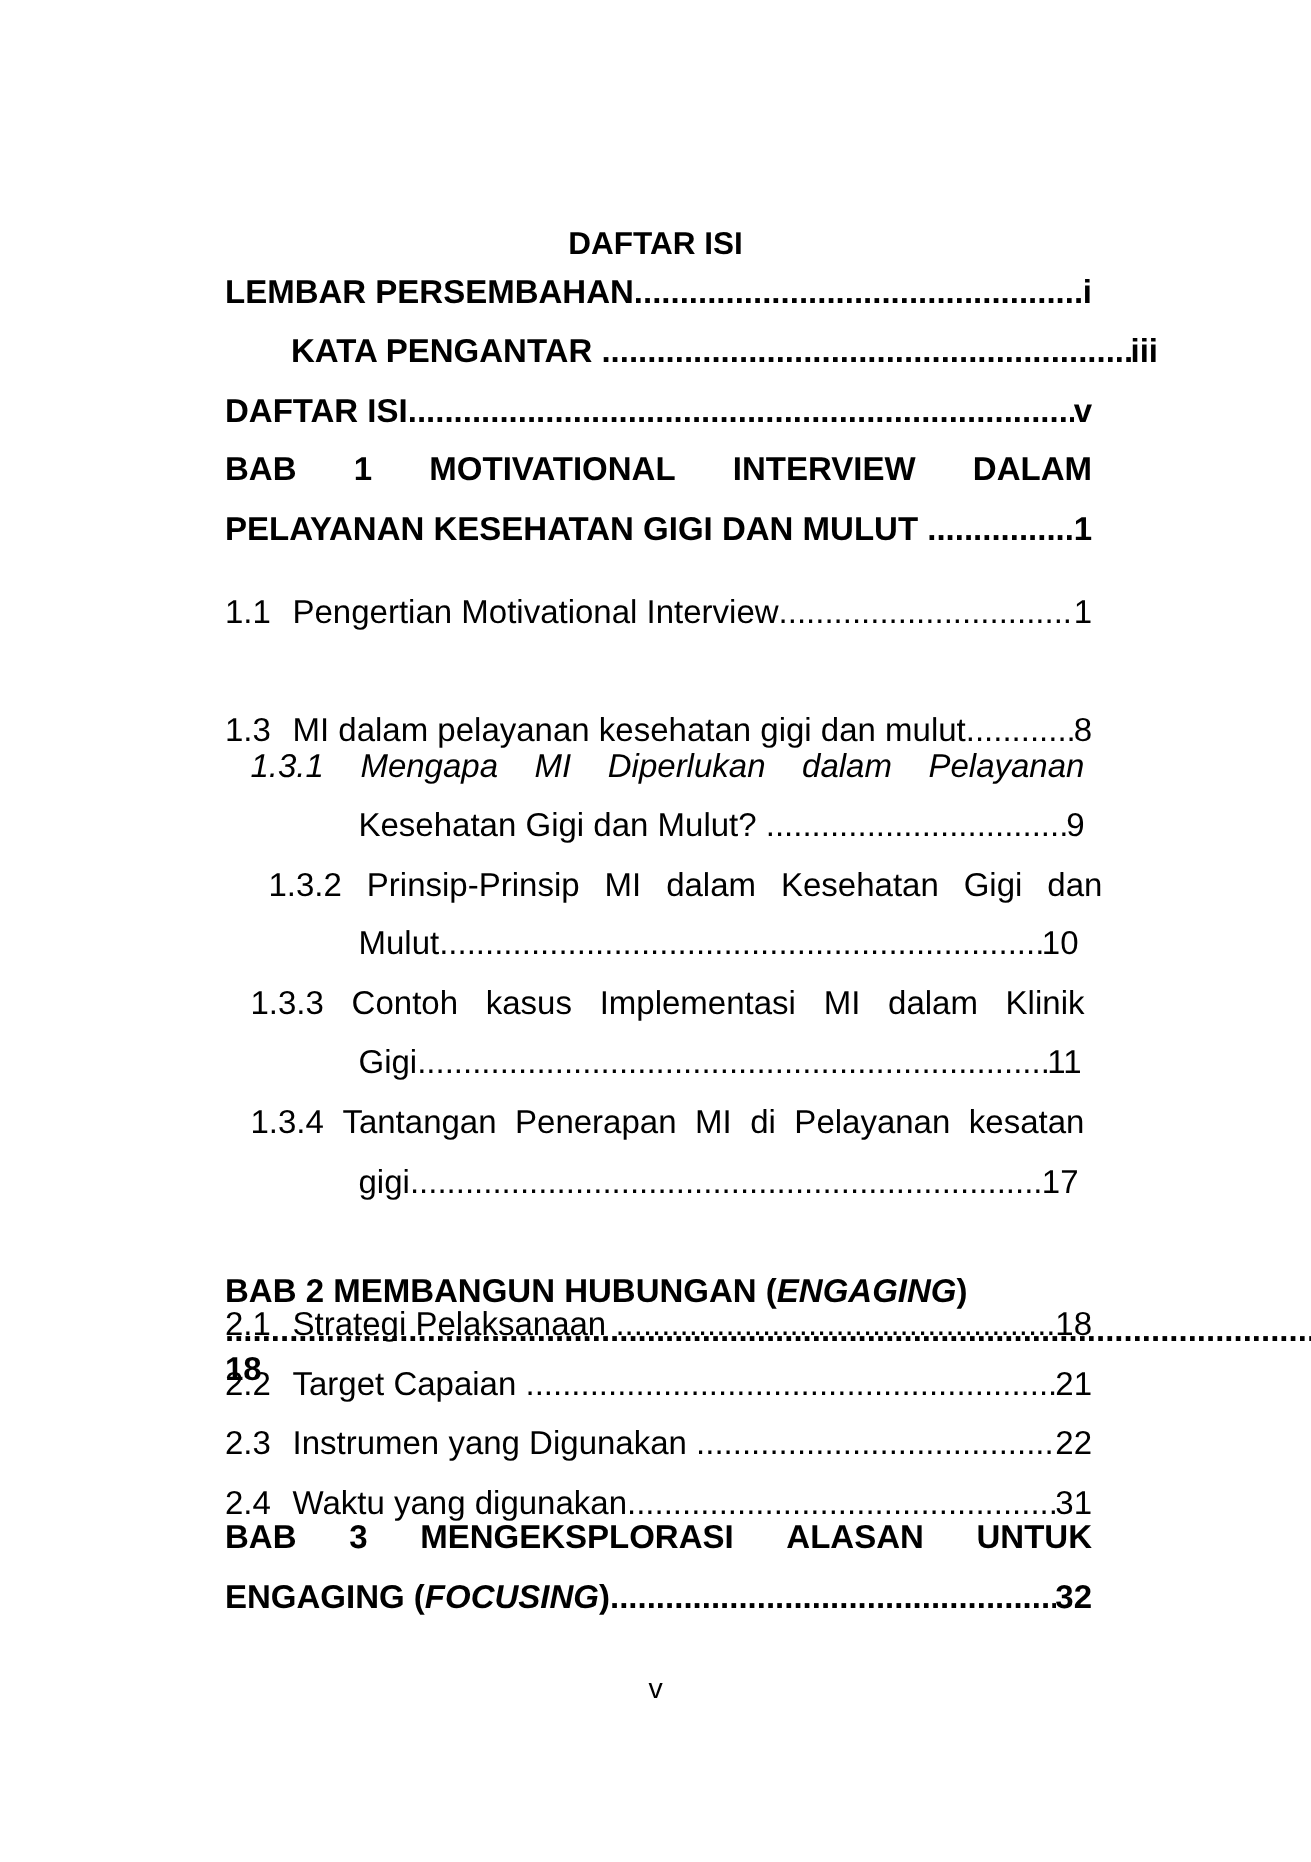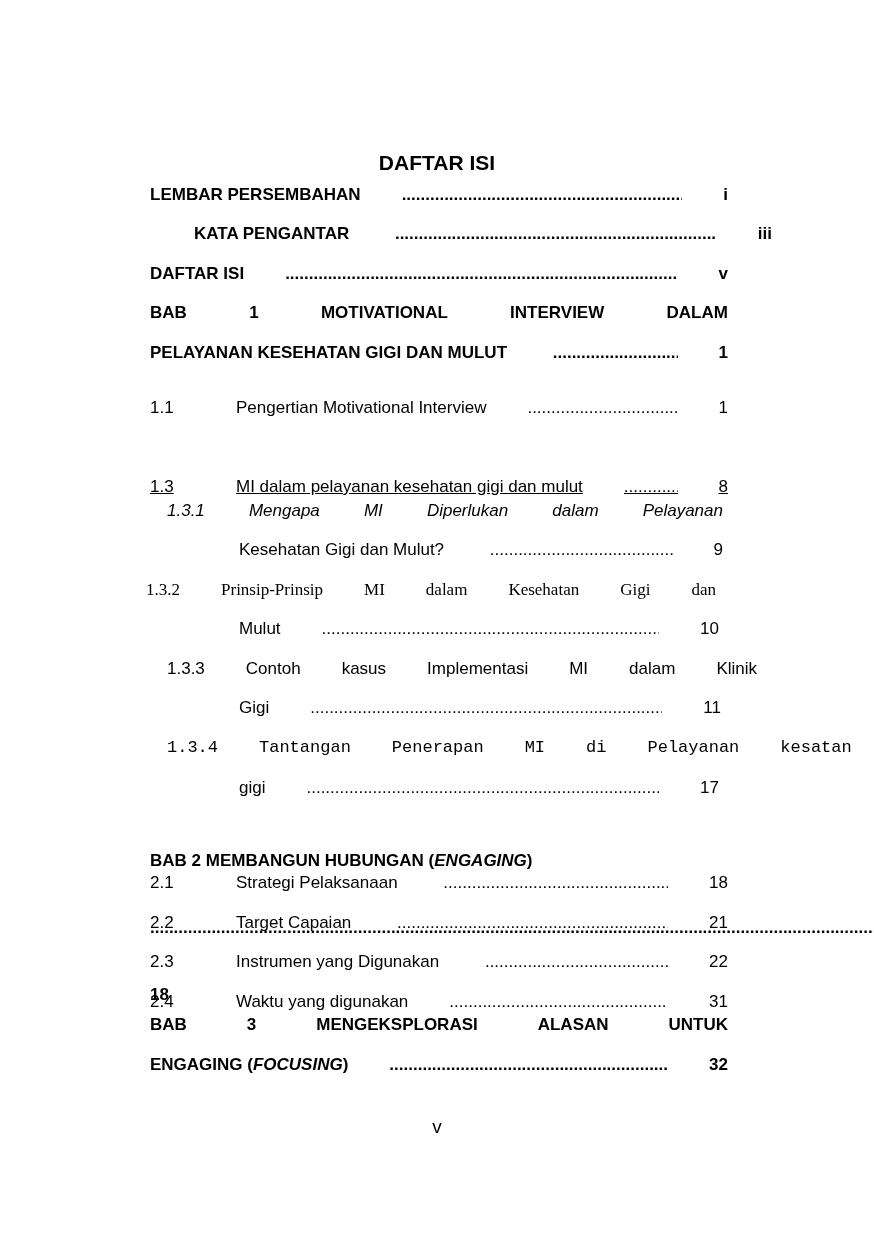--- a/index.html
+++ b/index.html
@@ -1,22 +1,22 @@
 <!DOCTYPE html>
 <html><head>
   <meta charset="utf-8">
   <style>
     html, body { margin: 0; padding: 0; background: #ffffff; }
     body { width: 874px; height: 1241px; position: relative; overflow: hidden;
       font-family: "Liberation Sans", sans-serif; color: #000; }
     .page { position: absolute; left: 0; top: 0; width: 874px; height: 1224px; }
     .title { position: absolute; left: 0; width: 874px; top: 150px; text-align: center;
       font-weight: bold; font-size: 21px; line-height: 26px; }
-    .line { position: absolute; left: 150px; width: 578px; font-size: 17px; line-height: 26px;
-      white-space: nowrap; display: flex; align-items: baseline; gap: 41px; }
+    .line { position: absolute; left: 150px; width: 578px; font-size: 22px; line-height: 26px;
+      white-space: nowrap; display: flex; align-items: baseline; }
     .line.bold { font-weight: bold; }
     .line .text { flex: 0 0 auto; }
     .line .dots { flex: 1 1 auto; overflow: hidden; white-space: nowrap; }
     .line .dots::before { content: "................................................................................................................................................................................................................................"; }
     .line .page-num { flex: 0 0 auto; }
     .num { display: inline-block; width: 45px; margin-top: 16px; }
     .footer { position: absolute; left: 0; width: 874px; top: 1115px; text-align: center;
       font-size: 19px; line-height: 24px; }
     i { font-style: italic; }
   </style>
@@ -60,21 +60,21 @@
   </div>
 
   <div class="line" style="top:379px;">
     <span class="text num">1.1</span>
     <span class="text">Pengertian Motivational Interview</span>
     <span class="dots"></span>
     <span class="page-num">1</span>
   </div>
 
 
-  <div class="line" style="top:458px;text-decoration:underline;">
+  <div class="line" style="top:458px;">
     <span class="text num">1.3</span>
     <span class="text">MI dalam pelayanan kesehatan gigi dan mulut</span>
     <span class="dots"></span>
     <span class="page-num">8</span>
   </div>
 
   <div class="line" style="top:498px; left:167px; width:556px; justify-content:space-between;font-style:italic;">
     <span>1.3.1</span>
     <span>Mengapa</span>
     <span>MI</span>
@@ -82,21 +82,21 @@
     <span>dalam</span>
     <span>Pelayanan</span>
   </div>
 
   <div class="line" style="top:537px; left:239px; width:484px;">
     <span class="text" style="white-space:pre;">Kesehatan Gigi dan Mulut? </span>
     <span class="dots"></span>
     <span class="page-num">9</span>
   </div>
 
-  <div class="line" style="top:577px; left:153px; width:556px; justify-content:center;font-family:Liberation Serif, serif;">
+  <div class="line" style="top:577px; left:179px; width:556px; justify-content:space-between;">
     <span>1.3.2</span>
     <span>Prinsip-Prinsip</span>
     <span>MI</span>
     <span>dalam</span>
     <span>Kesehatan</span>
     <span>Gigi</span>
     <span>dan</span>
   </div>
 
   <div class="line" style="top:616px; left:239px; width:480px;">
@@ -114,21 +114,21 @@
     <span>dalam</span>
     <span>Klinik</span>
   </div>
 
   <div class="line" style="top:695px; left:239px; width:482px;">
     <span class="text">Gigi</span>
     <span class="dots"></span>
     <span class="page-num">11</span>
   </div>
 
-  <div class="line" style="top:735px; left:167px; width:556px; justify-content:space-between;font-family:Liberation Mono, monospace;">
+  <div class="line" style="top:735px; left:167px; width:556px; justify-content:space-between;">
     <span>1.3.4</span>
     <span>Tantangan</span>
     <span>Penerapan</span>
     <span>MI</span>
     <span>di</span>
     <span>Pelayanan</span>
     <span>kesatan</span>
   </div>
 
   <div class="line" style="top:775px; left:239px; width:480px;">

